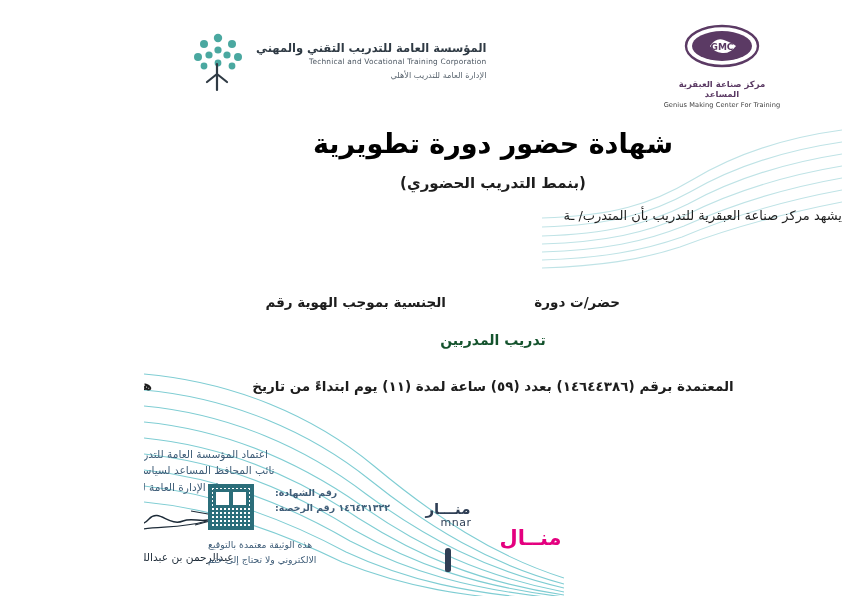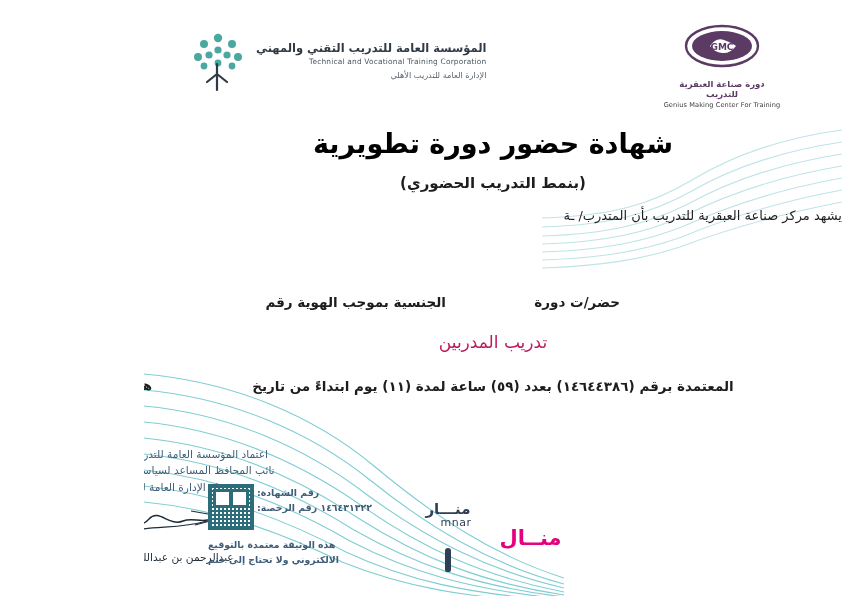--- a/index.html
+++ b/index.html
@@ -156,23 +156,23 @@
     right: 396px;
     top: 0;
   }
 
   .course-name {
     position: absolute;
     top: 332px;
     left: 0;
     right: 0;
     text-align: center;
-    font-size: 17px;
-    font-weight: normal;
-    color: #be185d;
+    font-size: 14px;
+    font-weight: bold;
+    color: #14532d;
   }
 
   .approval-line {
     position: absolute;
     top: 378px;
     left: 0;
     right: 0;
     text-align: center;
     font-size: 13.5px;
     font-weight: bold;
@@ -220,21 +220,21 @@
     top: 484px;
     left: 64px;
     width: 230px;
     text-align: left;
     direction: rtl;
   }
   .verify-row {
     display: flex;
     justify-content: flex-end;
     align-items: flex-start;
-    gap: 3px;
+    gap: 21px;
   }
   .verify-labels {
     text-align: left;
     padding-top: 2px;
   }
   .verify-label {
     font-size: 9.4px;
     color: #3f5d78;
     font-weight: bold;
     line-height: 1.55;
@@ -264,21 +264,21 @@
     background: #fff;
   }
   .qr::before { top: 3px; left: 3px; }
   .qr::after  { top: 3px; right: 3px; }
   .verify-note {
     margin-top: 8px;
     font-size: 9.3px;
     color: #3f5d78;
     line-height: 1.6;
     text-align: left;
-    font-weight: bold;
+    font-weight: normal;
   }
 
   
   .brands {
     position: absolute;
     bottom: 22px;
     left: 0;
     right: 0;
     display: flex;
     justify-content: center;
@@ -383,21 +383,21 @@
       </div>
     </div>
 
     <div class="logo-center">
       <svg class="logo-center-badge" viewBox="0 0 116 52">
         <ellipse cx="58" cy="24" rx="36" ry="20" fill="none" stroke="#5b3a64" stroke-width="2.4"></ellipse>
         <ellipse cx="58" cy="24" rx="30" ry="15" fill="#5b3a64"></ellipse>
         <path d="M46 24 q6 -9 14 -6 q8 3 12 6 q-6 8 -14 7 q-8 -1 -12 -7 z" fill="#ffffff"></path>
         <text x="58" y="28" text-anchor="middle" font-size="9" fill="#5b3a64" font-family="DejaVu Sans, sans-serif" font-weight="bold">GMC</text>
       </svg>
-      <div class="logo-center-ar">دورة صناعة العبقرية للتدريب</div>
+      <div class="logo-center-ar">مركز صناعة العبقرية المساعد</div>
       <div class="logo-center-en">Genius Making Center For Training</div>
     </div>
   </div>
 
   <div class="cert-title">شهادة حضور دورة تطويرية</div>
   <div class="cert-mode">(بنمط التدريب الحضوري)</div>
   <div class="cert-attest">يشهد مركز صناعة العبقرية للتدريب بأن المتدرب/ ـة</div>
 
   <div class="row-fields">
     <div class="field-attended">حضر/ت دورة</div>

